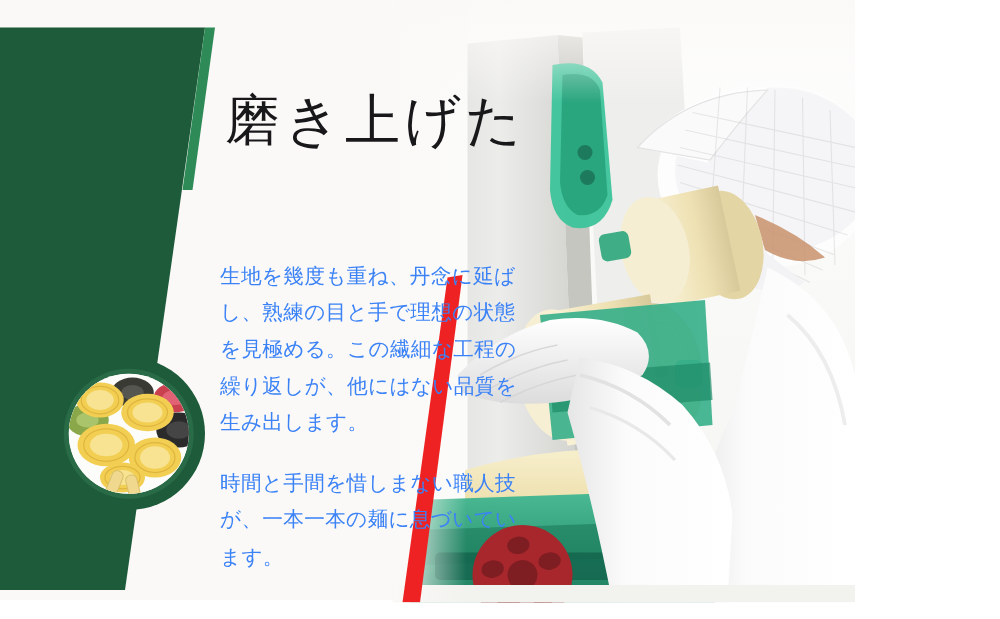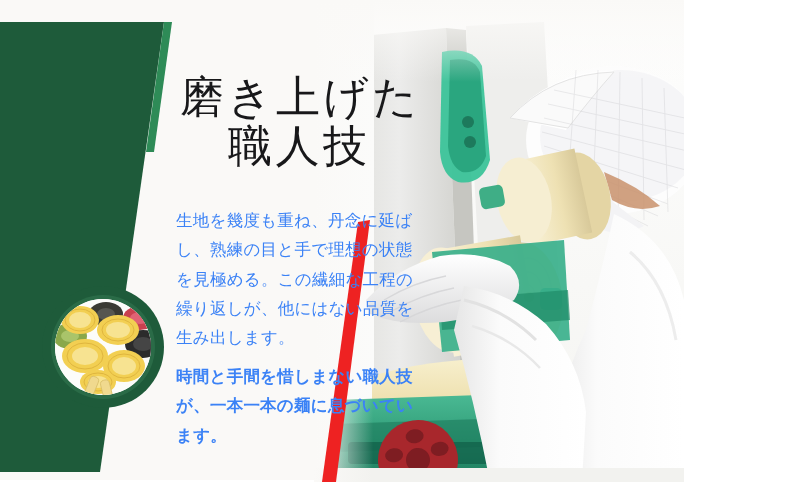--- a/index.html
+++ b/index.html
@@ -81,21 +81,21 @@
     position: absolute;
     left: 176px;
     top: 206px;
     width: 242px;
     color: #3b82f6;
     font-size: 16.5px;
     line-height: 1.78;
     letter-spacing: 0.015em;
   }
   .body-copy p { margin: 0; }
-  .body-copy p + p { margin-top: 9px; font-weight: bold; }
+  .body-copy p + p { margin-top: 19px; }
 </style>
 </head>
 <body>
 
 <div id="slide">
 
   <div class="page-field"></div>
 
   <div class="photo">
     <svg viewBox="0 0 370 482" preserveAspectRatio="none" role="img">
@@ -301,21 +301,20 @@
         <g fill="#f0d98e" stroke="#d9bf6b" stroke-width="0.8">
           <rect x="47" y="92" width="9" height="22" rx="4" transform="rotate(22 51 103)"></rect>
           <rect x="62" y="96" width="9" height="20" rx="4" transform="rotate(-14 66 106)"></rect>
         </g>
       </g>
     </svg>
   </div>
 
   <div class="headline">
     <span class="line-1">磨き上げた</span>
-    <span class="line-2">職人技</span>
   </div>
 
   <div class="body-copy">
     <p>生地を幾度も重ね、丹念に延ばし、熟練の目と手で理想の状態を見極める。この繊細な工程の繰り返しが、他にはない品質を生み出します。</p>
     <p>時間と手間を惜しまない職人技が、一本一本の麺に息づいています。</p>
   </div>
 
 </div>
 
 </body></html>

